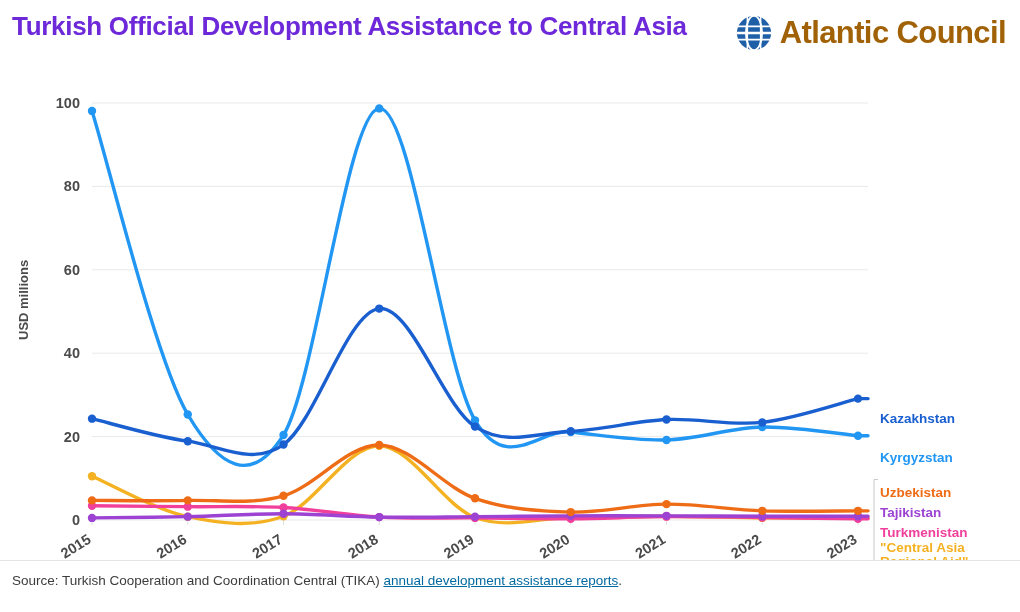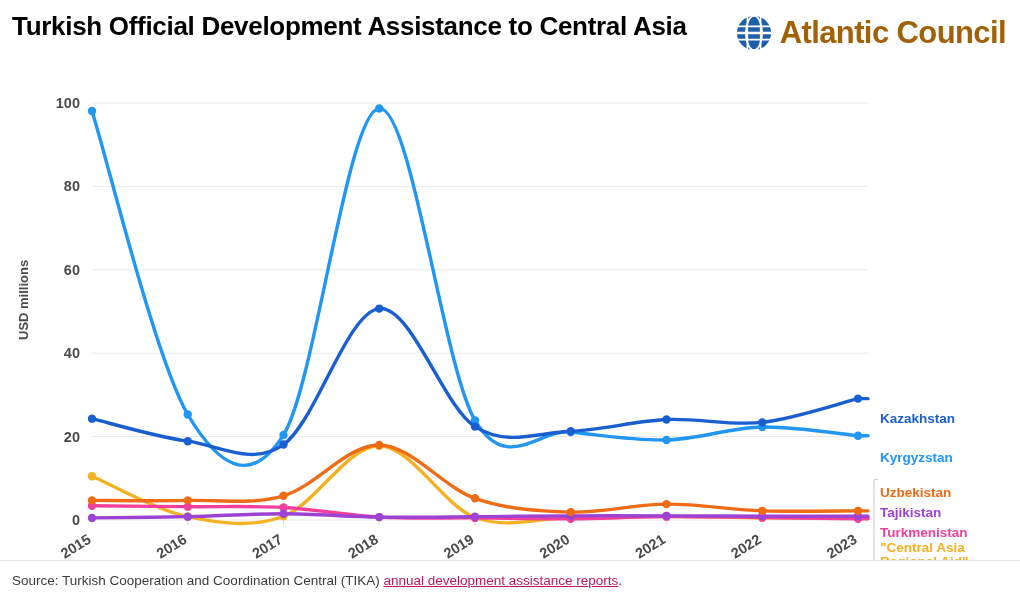--- a/index.html
+++ b/index.html
@@ -10,21 +10,21 @@
     color:#2b2b2b;
     overflow:hidden;
     position:relative;
   }
   .header{
     position:absolute;left:0;top:0;width:1020px;height:82px;
   }
   .title{
     position:absolute;left:12px;top:10px;width:700px;
     font-size:26px;font-weight:bold;line-height:1.27;
-    color:#000000;letter-spacing:-0.3px;
+    color:#6d28d9;letter-spacing:-0.3px;
   }
   .brand{
     position:absolute;right:14px;top:14px;
     display:flex;align-items:center;gap:7px;
   }
   .brand-name{
     font-size:31px;font-weight:bold;color:#a16207;letter-spacing:-0.6px;
     white-space:nowrap;
   }
   .globe{width:38px;height:38px;display:block;}
@@ -42,21 +42,21 @@
   .tick-x{font-size:14.5px;fill:#4a4a4a;font-weight:600;}
   .legend-label{font-size:13.5px;font-weight:bold;}
   .footer{
     position:absolute;left:0;bottom:0;width:1020px;height:52px;
     border-top:1px solid #e4e4e4;box-sizing:border-box;
   }
   .source{
     position:absolute;left:12px;top:12px;
     font-size:13.5px;color:#3c3c3c;
   }
-  .source a{color:#be185d;text-decoration:underline;}
+  .source a{color:#0369a1;text-decoration:underline;}
 </style>
 </head>
 <body>
 
 <div class="header">
   <div class="title">Turkish Official Development Assistance to Central Asia</div>
   <div class="brand">
     <span>
       <svg class="globe" viewBox="0 0 40 40" aria-hidden="true">
         <circle cx="20" cy="20" r="18" fill="#1f5fa8"></circle>

